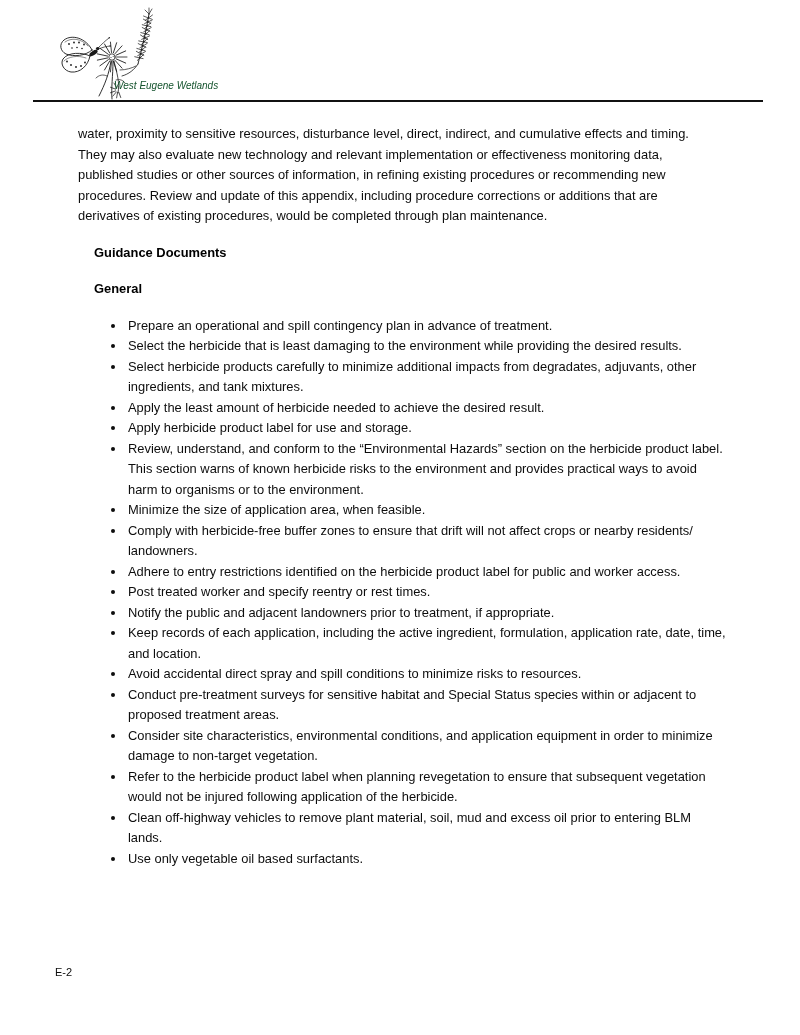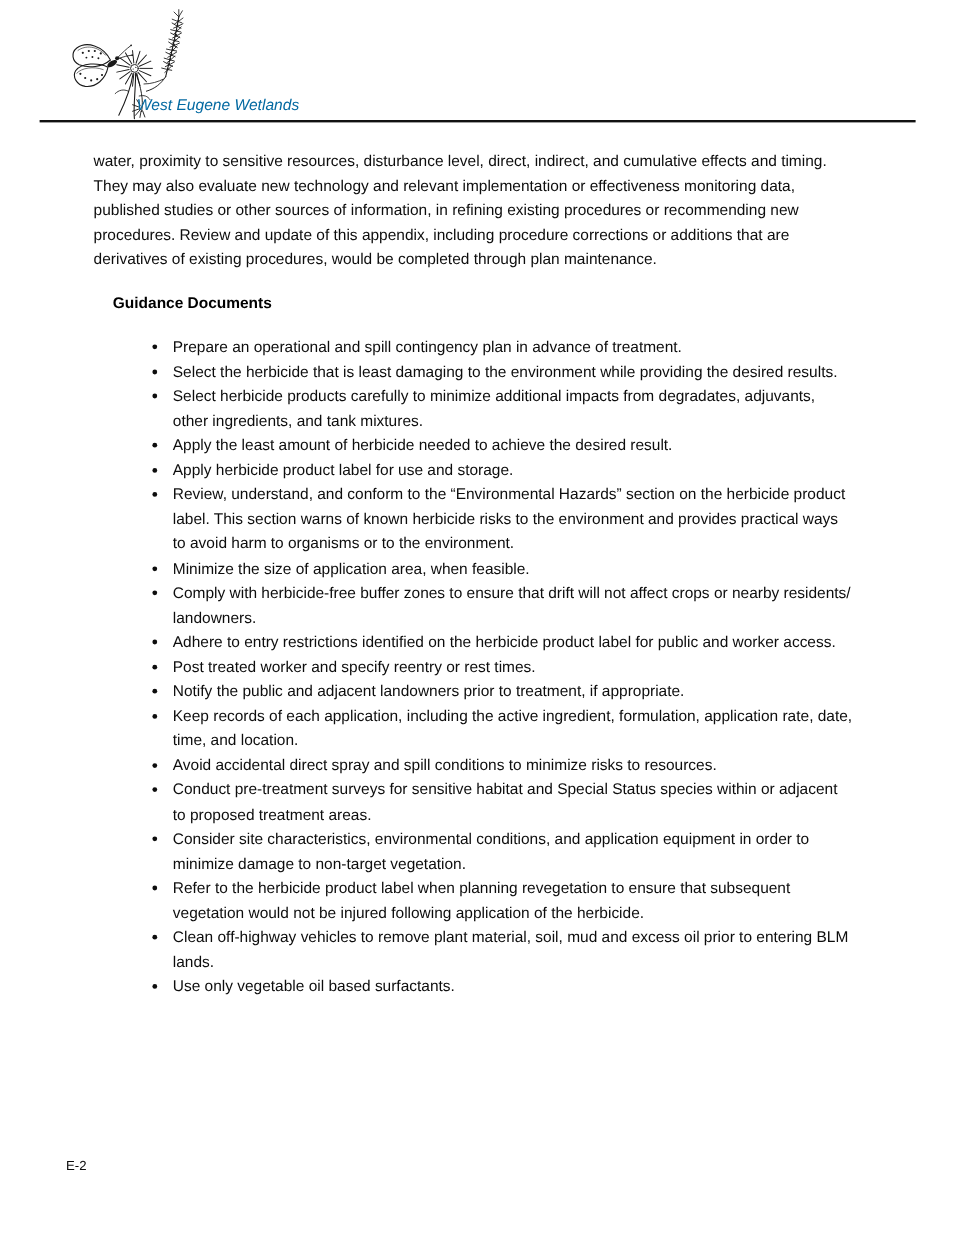--- a/index.html
+++ b/index.html
@@ -17,22 +17,22 @@
     left: 52px;
     top: 4px;
     width: 136px;
     height: 96px;
   }
   .header-title {
     position: absolute;
     left: 114px;
     top: 80px;
     font-style: italic;
-    font-size: 13px;
-    color: #0369a1;
+    font-size: 10px;
+    color: #14532d;
     white-space: nowrap;
   }
   .header-rule {
     position: absolute;
     left: 33px;
     top: 100px;
     width: 730px;
     height: 2px;
     background: #111111;
   }
@@ -47,21 +47,21 @@
   }
   .body-col p { margin: 0 8px 12px 0; }
   .body-col h2 {
     font-size: 12.9px;
     line-height: 20.5px;
     font-weight: bold;
     margin: 16px;
     color: #000;
   }
   ul.bullets {
-    margin: 16px;
+    margin: 0;
     padding: 0 0 0 48px;
     list-style: disc outside;
   }
   ul.bullets li { margin: 0; padding-left: 2px; }
   .page-number {
     position: absolute;
     left: 55px;
     top: 966px;
     font-size: 11px;
     color: #0d0d0d;
@@ -163,20 +163,21 @@
   </div>
 
   <div class="header-title">West Eugene Wetlands</div>
   <div class="header-rule"></div>
 
   <div class="body-col">
     <p>water, proximity to sensitive resources, disturbance level, direct, indirect, and cumulative effects and timing. They may also evaluate new technology and relevant implementation or effectiveness monitoring data, published studies or other sources of information, in refining existing procedures or recommending new procedures. Review and update of this appendix, including procedure corrections or additions that are derivatives of existing procedures, would be completed through plan maintenance.</p>
 
     <h2>Guidance Documents</h2>
 
+    <h2>General</h2>
     <ul class="bullets">
       <li>Prepare an operational and spill contingency plan in advance of treatment.</li>
       <li>Select the herbicide that is least damaging to the environment while providing the desired results.</li>
       <li>Select herbicide products carefully to minimize additional impacts from degradates, adjuvants, other ingredients, and tank mixtures.</li>
       <li>Apply the least amount of herbicide needed to achieve the desired result.</li>
       <li>Apply herbicide product label for use and storage.</li>
       <li>Review, understand, and conform to the “Environmental Hazards” section on the herbicide product label. This section warns of known herbicide risks to the environment and provides practical ways to avoid harm to organisms or to the environment.</li>
       <li>Minimize the size of application area, when feasible.</li>
       <li>Comply with herbicide-free buffer zones to ensure that drift will not affect crops or nearby residents/ landowners.</li>
       <li>Adhere to entry restrictions identified on the herbicide product label for public and worker access.</li>

